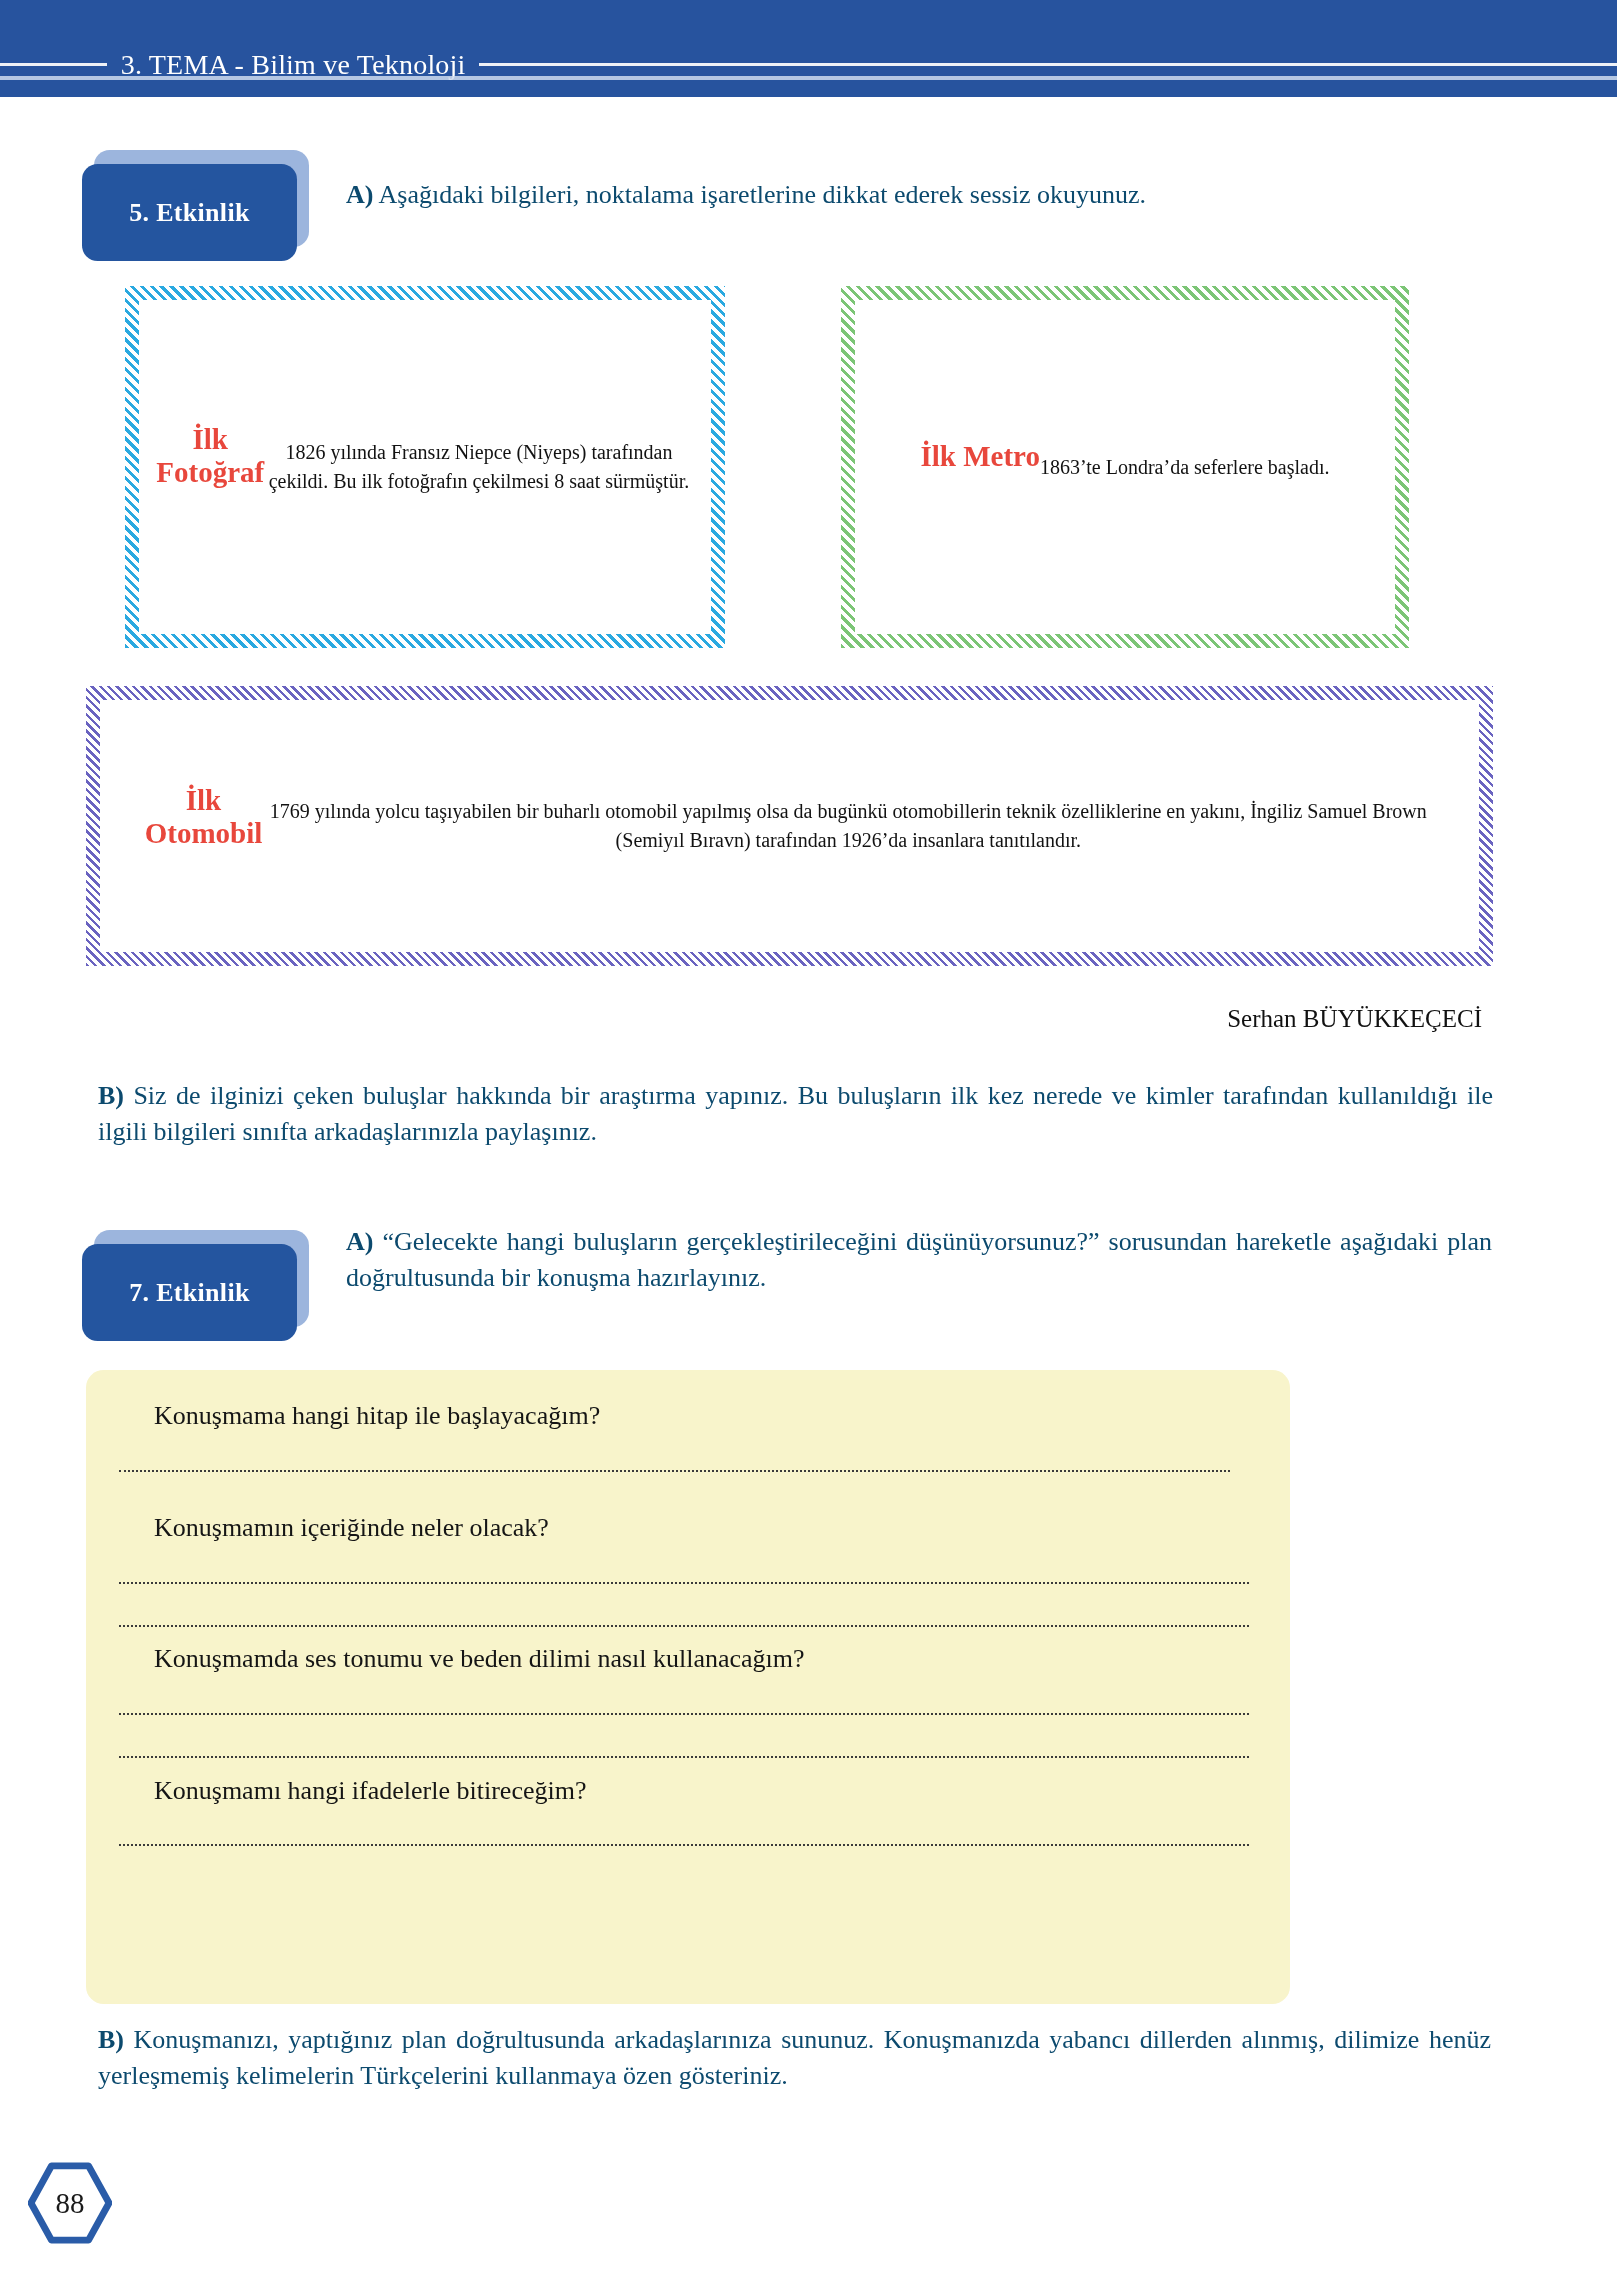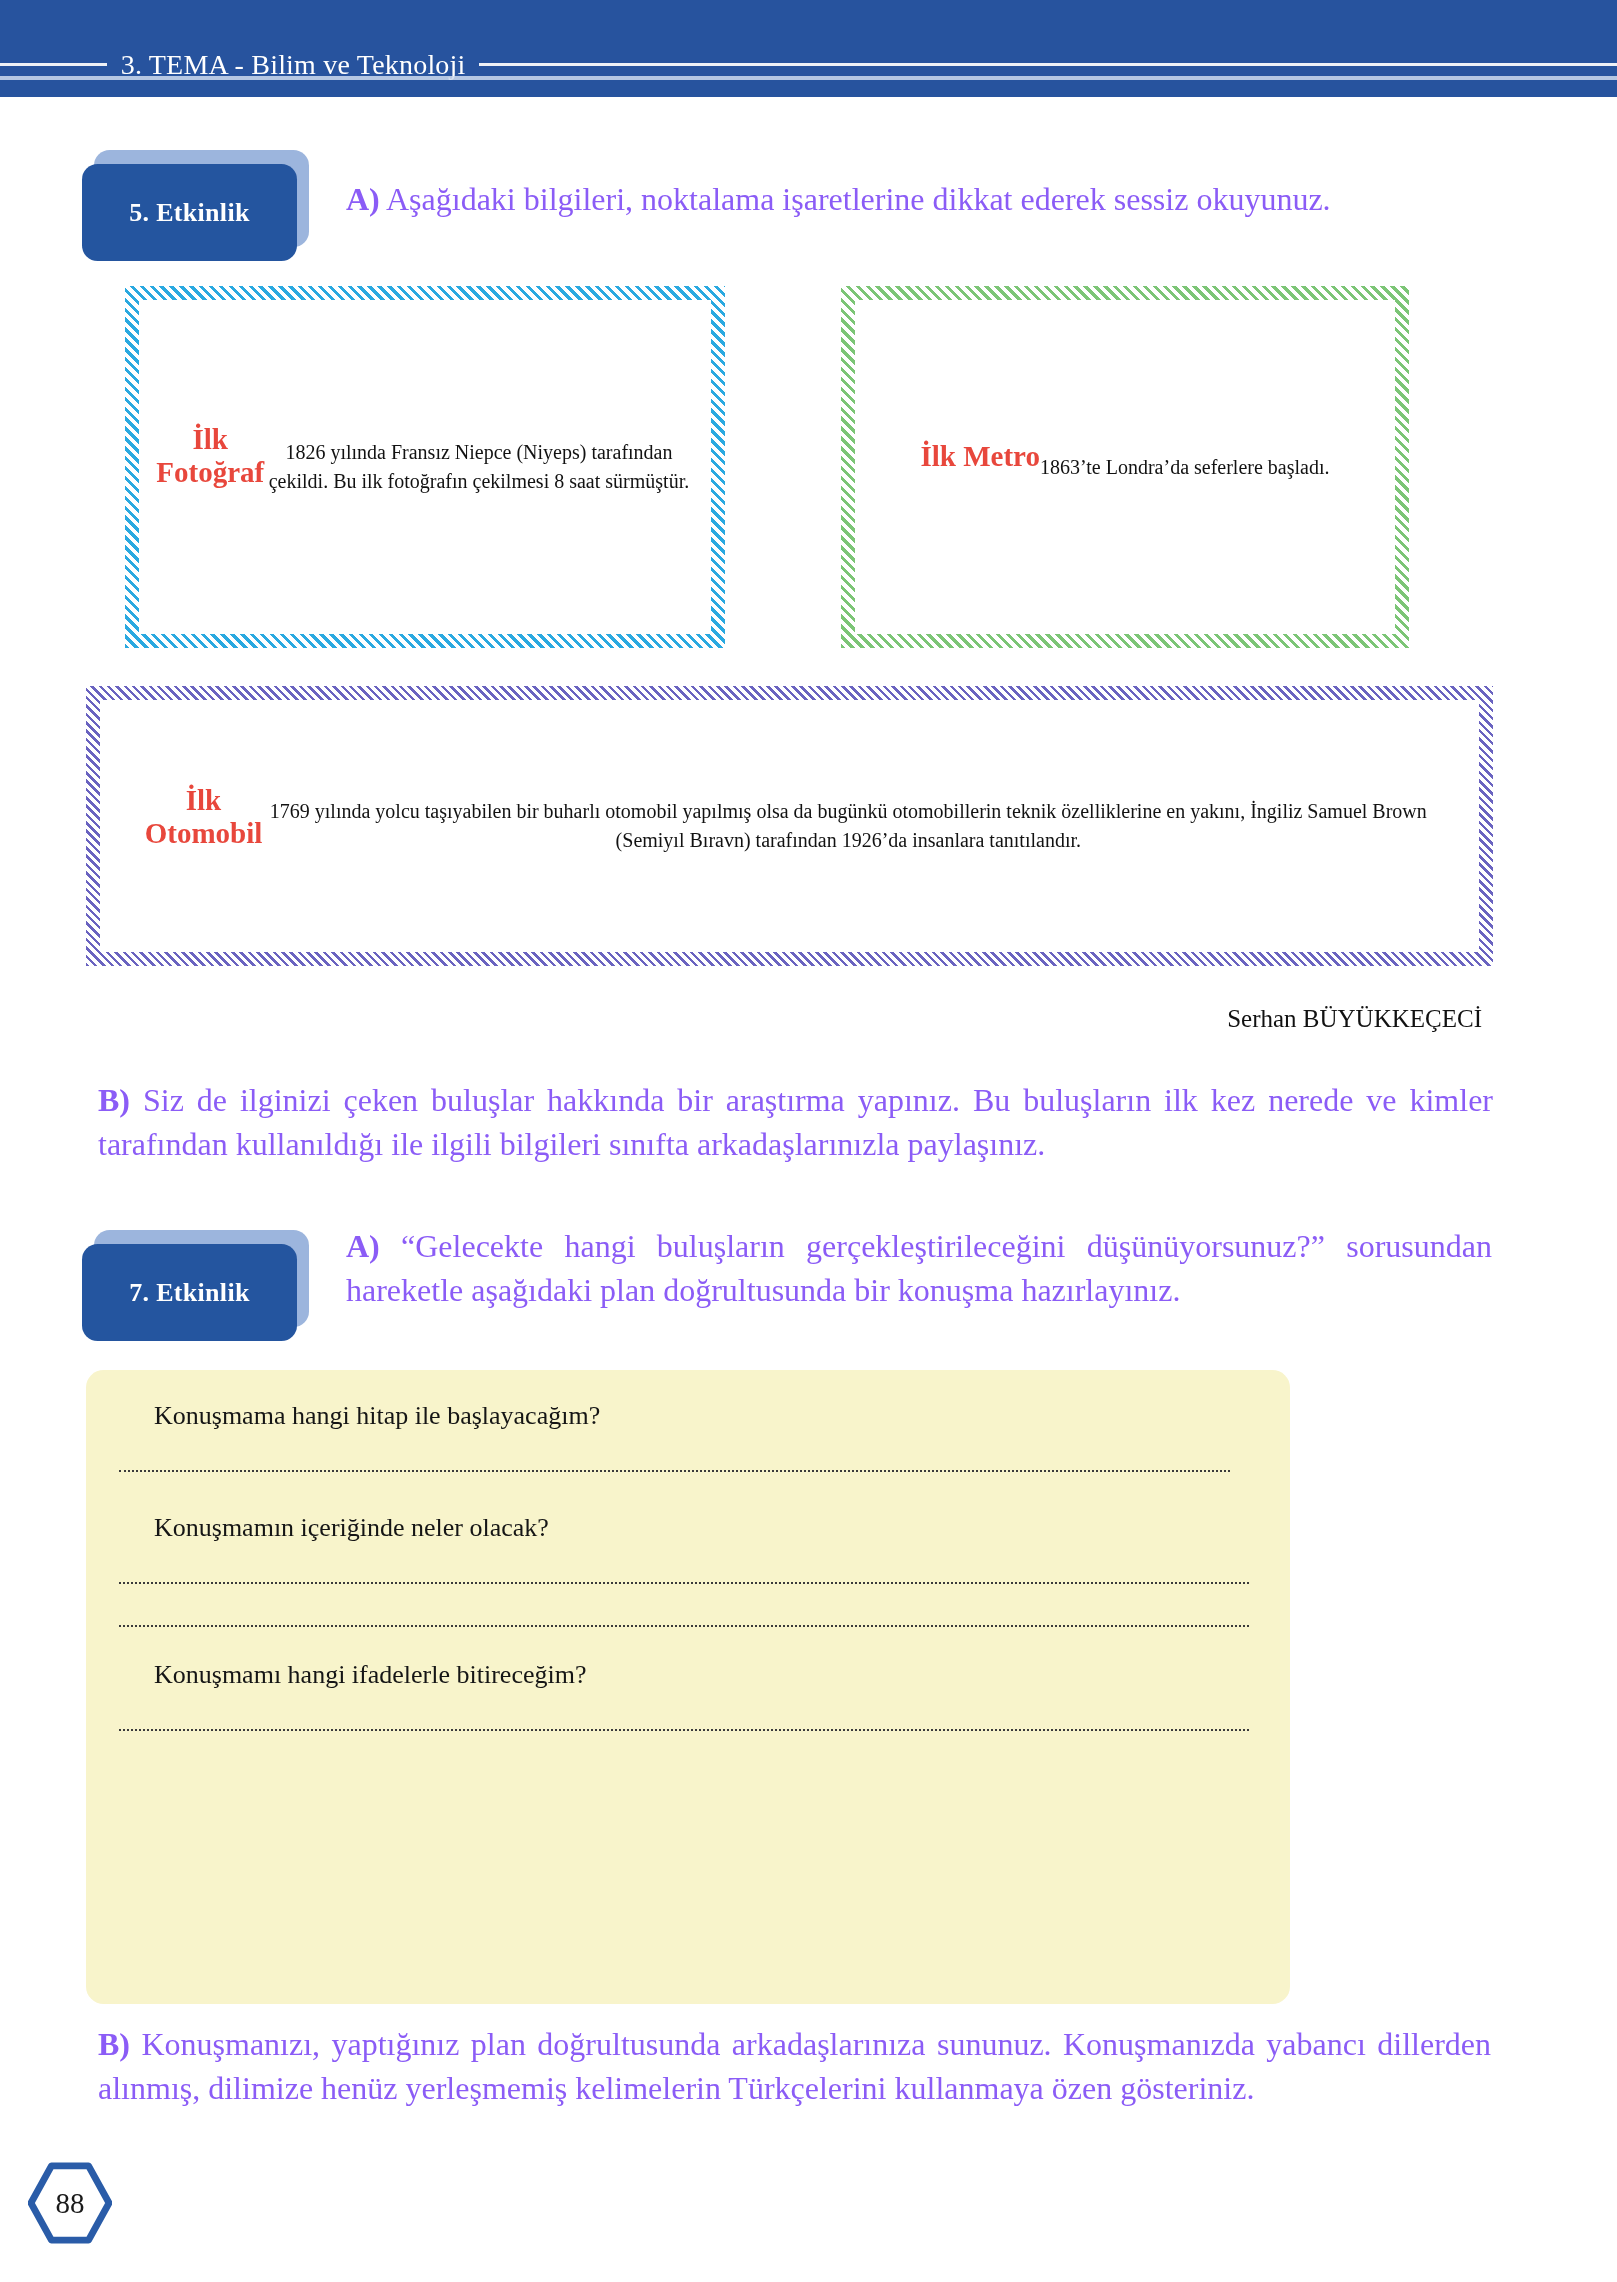--- a/index.html
+++ b/index.html
@@ -87,23 +87,23 @@
     color: #ffffff;
     font-size: 26px;
     font-weight: bold;
     font-family: "Liberation Serif", serif;
     letter-spacing: 0.3px;
   }
 
   
   .prompt {
     position: absolute;
-    font-size: 32px;
+    font-size: 26px;
     line-height: 1.38;
-    color: #8b5cf6;
+    color: #0c4a6e;
     font-family: "Liberation Serif", serif;
   }
   .prompt b { font-weight: bold; }
   .justified { text-align: justify; text-align-last: left; }
 
   
   .hatch-box {
     position: absolute;
     background: #ffffff;
     padding: 13.7px;
@@ -275,20 +275,25 @@
     <div style="height:39px;"></div>
 
     <div>
       <div class="plan-q" style="padding-left:27px;">Konuşmamın içeriğinde neler olacak?</div>
       <div class="dots-line" style="margin-top:37px; margin-left:-7.8px;"></div>
       <div class="dots-line" style="margin-top:41px; margin-left:-7.8px;"></div>
     </div>
 
     <div style="height:15.6px;"></div>
 
+    <div>
+      <div class="plan-q" style="padding-left:27px;">Konuşmamda ses tonumu ve beden dilimi nasıl kullanacağım?</div>
+      <div class="dots-line" style="margin-top:37px; margin-left:-7.8px;"></div>
+      <div class="dots-line" style="margin-top:41px; margin-left:-7.8px;"></div>
+    </div>
 
     <div style="height:15.6px;"></div>
 
     <div>
       <div class="plan-q" style="padding-left:27px;">Konuşmamı hangi ifadelerle bitireceğim?</div>
       <div class="dots-line" style="margin-top:37px; margin-left:-7.8px;"></div>
     </div>
 
   </div>
 

